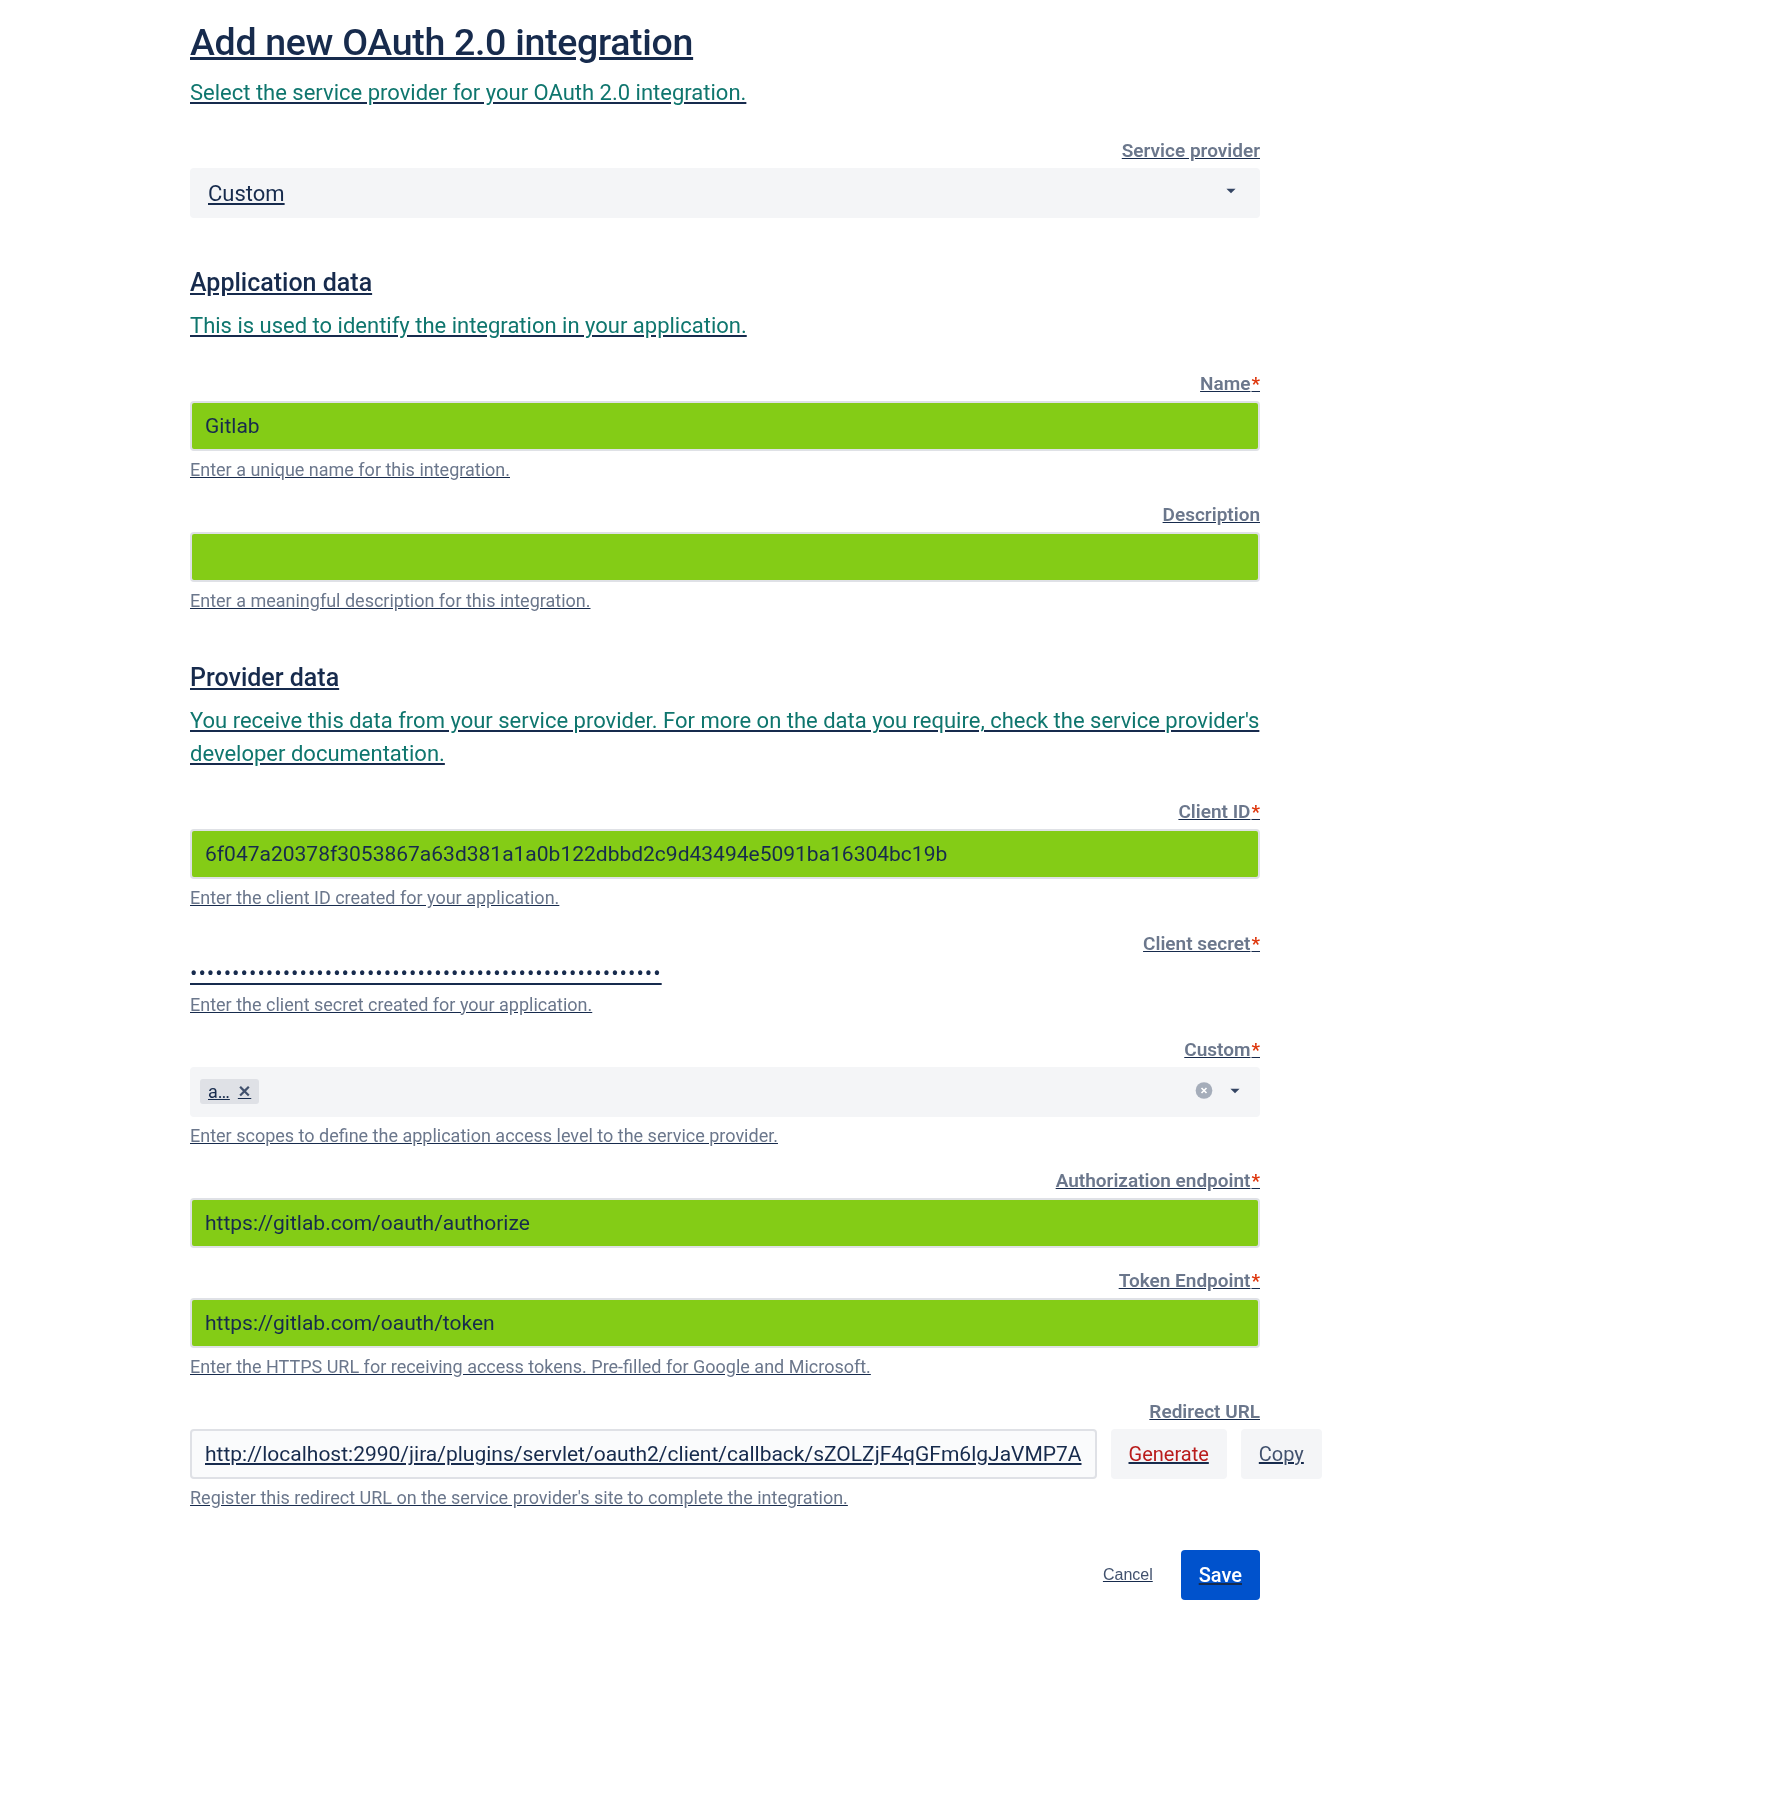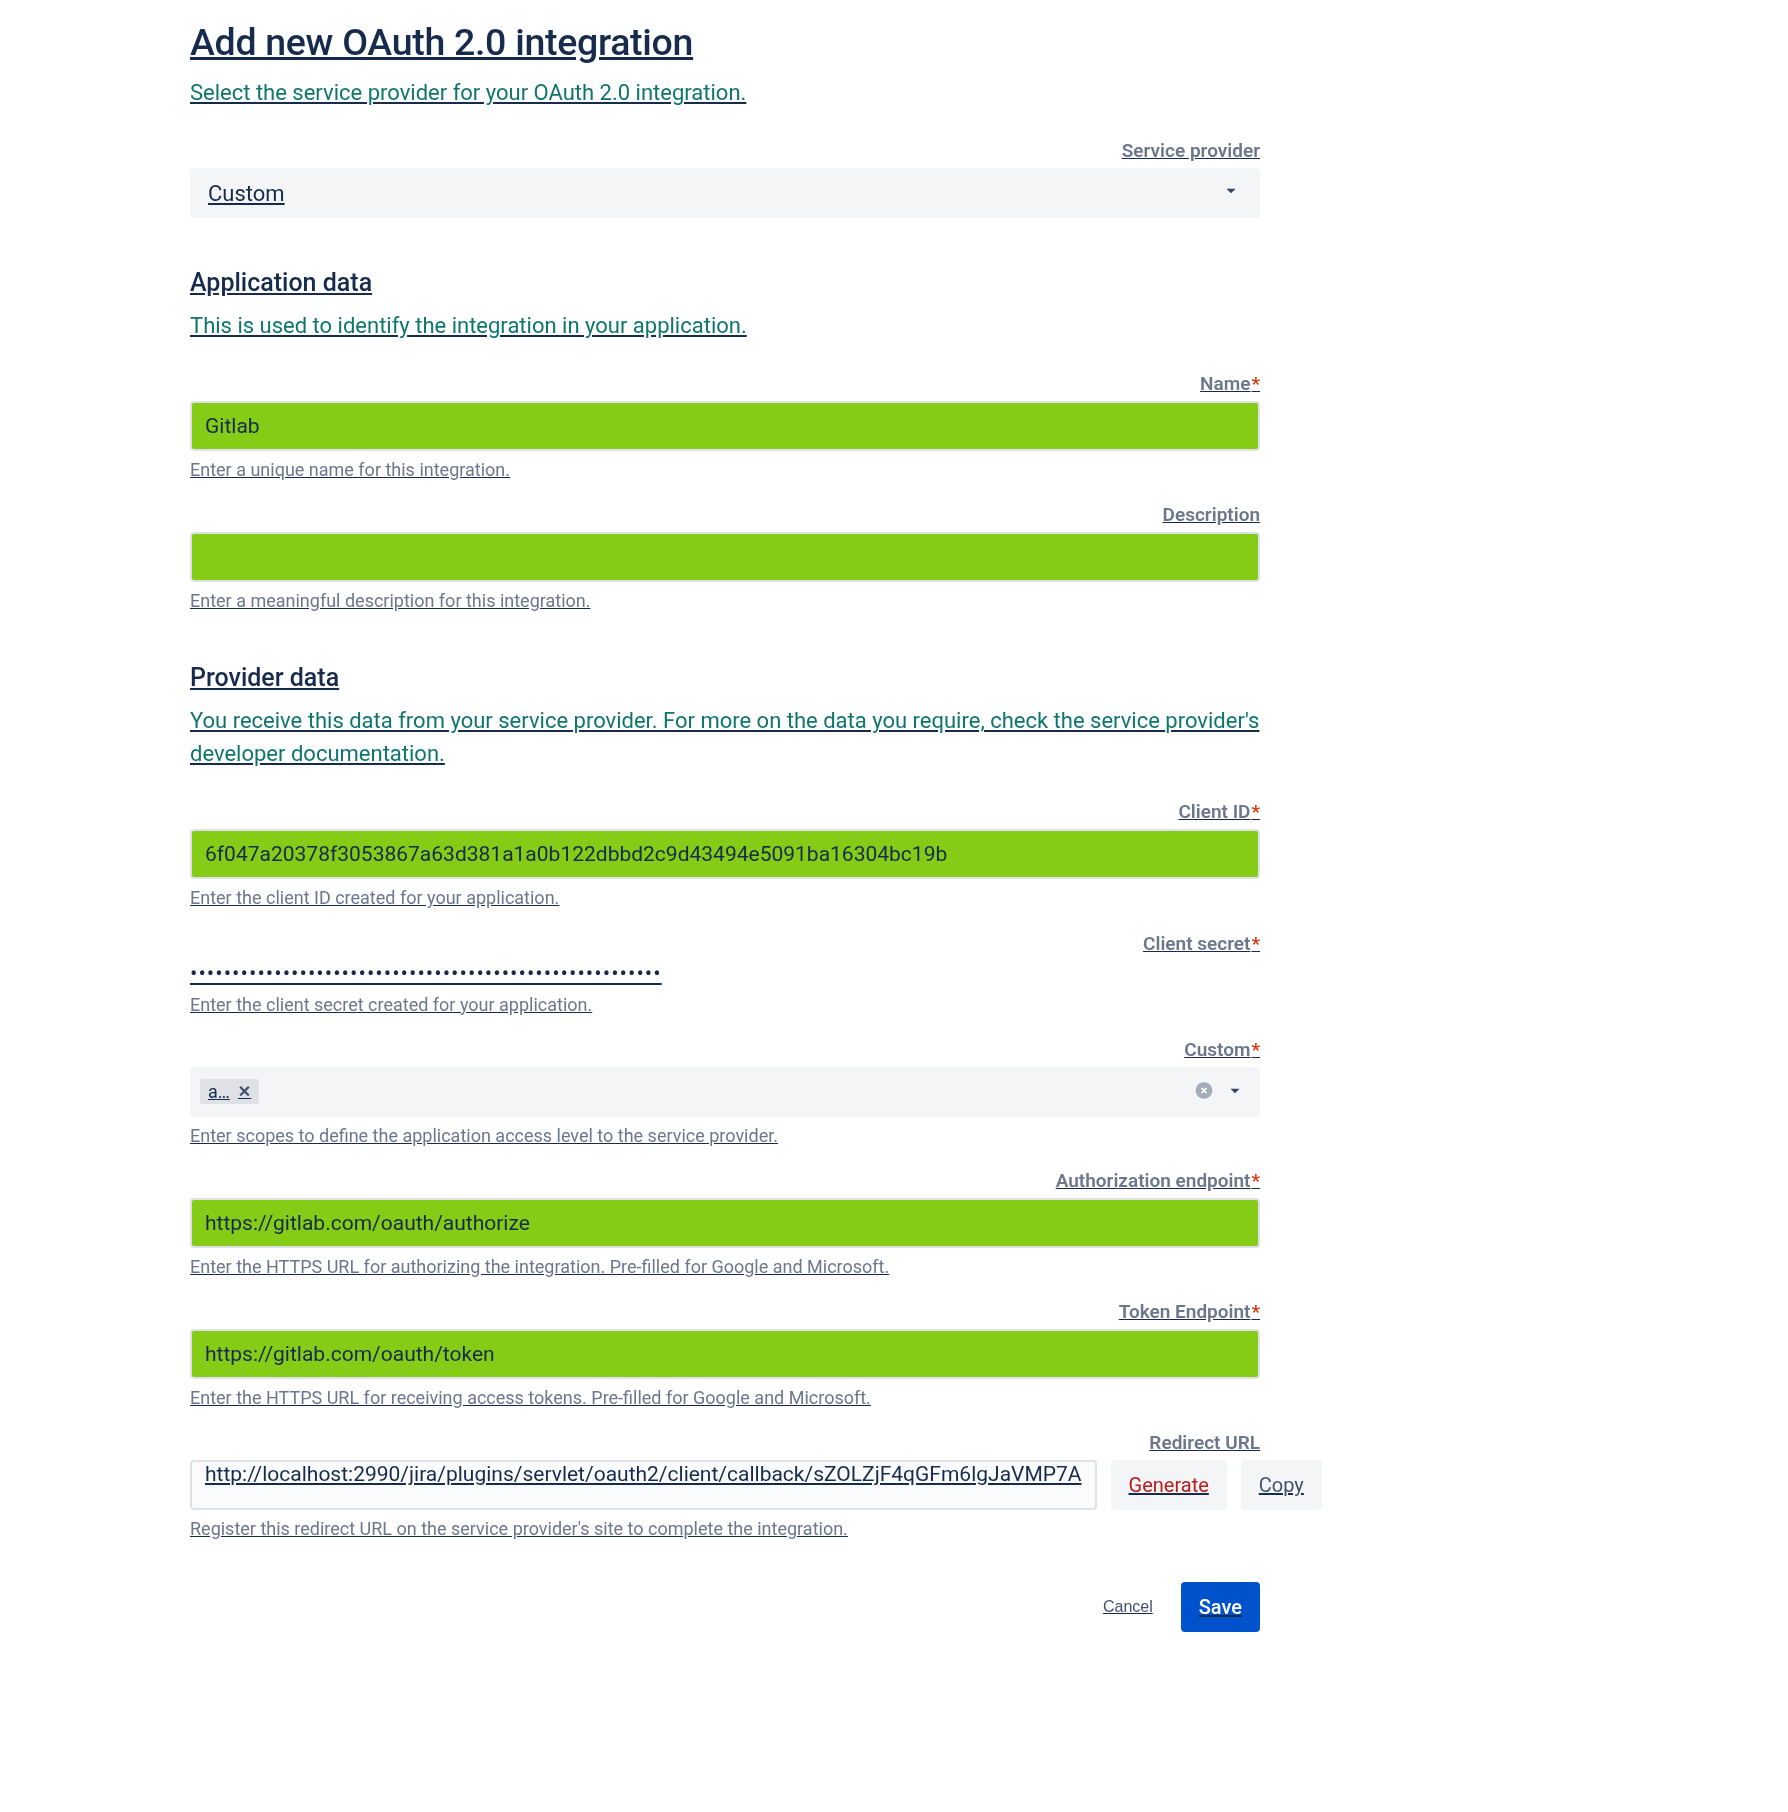--- a/index.html
+++ b/index.html
@@ -113,21 +113,21 @@
       color: #42526E;
       cursor: pointer;
       padding: 0 4px;
     }
     .tags-right {
       position: absolute; right: 14px; top: 50%; transform: translateY(-50%);
       display: flex; align-items: center; gap: 10px;
     }
     .clear-circle svg { width: 20px; height: 20px; fill: #A5ADBA; cursor: pointer; }
     .redirect-row { display: flex; gap: 14px; align-items: stretch; }
-    .redirect-row .readonly-box { flex: 1; background: #FAFBFC; display:flex; }
+    .redirect-row .readonly-box { flex: 1; background: #FAFBFC; display:flex; align-items:center; }
     .btn {
       border: none;
       border-radius: 4px;
       font-size: 20px;
       font-weight: 400;
       padding: 0 18px;
       height: 50px;
       cursor: pointer;
       font-family: inherit;
     }
@@ -209,21 +209,20 @@
             </svg>
         </span>
       </span>
     </div>
     <div class="hint">Enter scopes to define the application access level to the service provider.</div>
   </div>
 
   <div class="field">
     <label class="label"><span>Authorization endpoint</span><span class="required">*</span></label>
     <input class="text highlight" type="text" value="https://gitlab.com/oauth/authorize" style="">
-    <div class="hint">Enter the HTTPS URL for authorizing the integration. Pre-filled for Google and Microsoft.</div>
   </div>
 
   <div class="field">
     <label class="label"><span>Token Endpoint</span><span class="required">*</span></label>
     <input class="text highlight" type="text" value="https://gitlab.com/oauth/token" style="">
     <div class="hint">Enter the HTTPS URL for receiving access tokens. Pre-filled for Google and Microsoft.</div>
   </div>
 
   <div class="field">
     <label class="label">Redirect URL</label>

